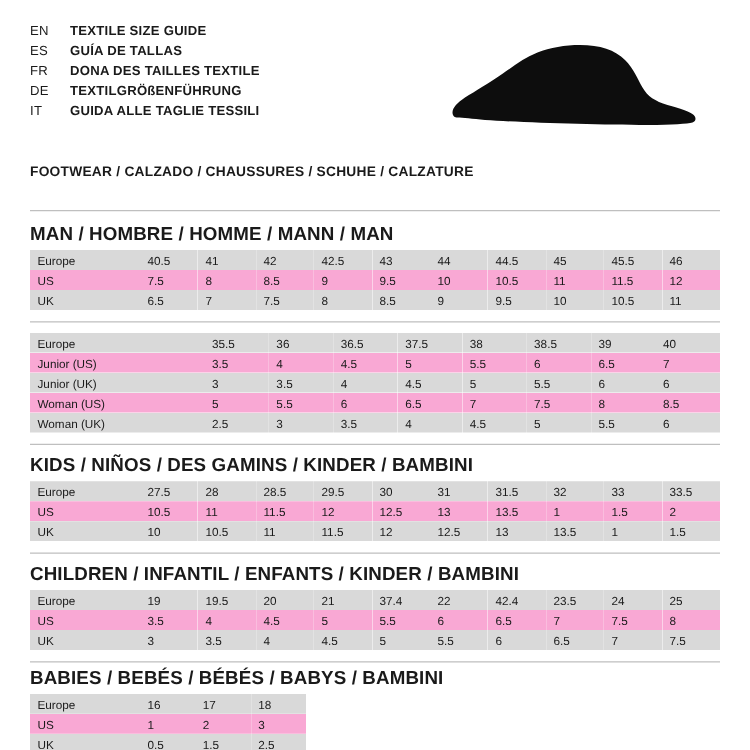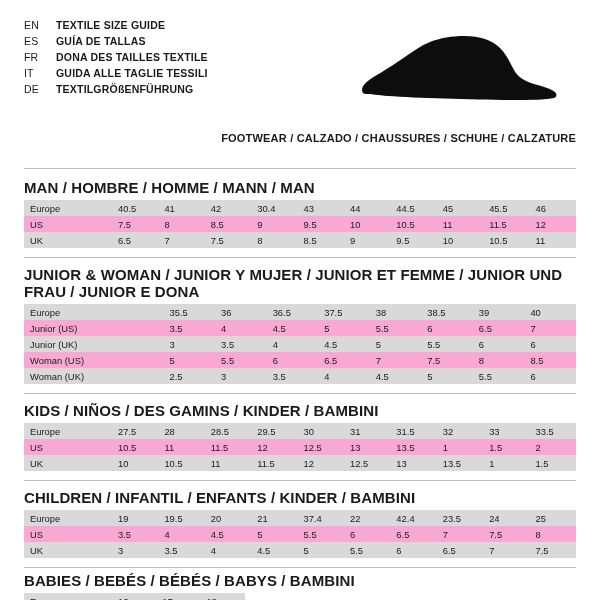--- a/index.html
+++ b/index.html
@@ -59,21 +59,20 @@
     margin-right: 18px;
     margin-top: 18px;
   }
   .shoe-art svg { display: block; width: 100%; height: 100%; }
 
   .section-title {
     font-size: 11px;
     font-weight: bold;
     letter-spacing: 0.2px;
     margin-top: 14px;
-    text-align: right;
   }
 
   
   .cat-block {
     margin-top: 18px;
   }
   .cat-title {
     font-size: 15px;
     font-weight: bold;
     letter-spacing: 0.1px;
@@ -133,26 +132,26 @@
       </div>
       <div class="lang-row">
         <span class="lang-code">ES</span>
         <span class="lang-title">GUÍA DE TALLAS</span>
       </div>
       <div class="lang-row">
         <span class="lang-code">FR</span>
         <span class="lang-title">DONA DES TAILLES TEXTILE</span>
       </div>
       <div class="lang-row">
+        <span class="lang-code">DE</span>
+        <span class="lang-title">TEXTILGRÖßENFÜHRUNG</span>
+      </div>
+      <div class="lang-row">
         <span class="lang-code">IT</span>
         <span class="lang-title">GUIDA ALLE TAGLIE TESSILI</span>
-      </div>
-      <div class="lang-row">
-        <span class="lang-code">DE</span>
-        <span class="lang-title">TEXTILGRÖßENFÜHRUNG</span>
       </div>
     </div>
 
     <div class="shoe-art">
       <svg viewBox="0 0 200 84" xmlns="http://www.w3.org/2000/svg" aria-hidden="true">
         <path fill="#0d0d0d" d="M8,60 C6,60 4,59 4,56 C4,52 8,48 14,44 C22,39 34,32 44,25 C54,18 62,12 72,8 C82,4 94,2 106,2 C122,2 134,6 142,14 C149,21 152,29 156,36 C160,43 166,47 176,50 C186,53 194,55 197,58 C199,60 199,63 196,64 C192,65 180,66 160,66 C120,66 60,64 30,62 C20,61 12,60 8,60 Z"></path>
         <path fill="#ffffff" d="M105,11 C120,11 131,15 138,22 C131,19 120,17 106,17 C92,17 82,19 74,22 C82,15 92,11 105,11 Z" opacity="0.0"></path>
       </svg>
     </div>
   </div>
@@ -163,21 +162,21 @@
 
   <div class="cat-block" style="margin-top:10px;">
     <div class="cat-title">MAN / HOMBRE / HOMME / MANN / MAN</div>
     <table class="size-table">
       <tbody>
         <tr class="shaded">
           <td class="rowlabel">Europe</td>
           <td>40.5</td>
           <td>41</td>
           <td>42</td>
-          <td>30.4</td>
+          <td>42.5</td>
           <td>43</td>
           <td>44</td>
           <td>44.5</td>
           <td>45</td>
           <td>45.5</td>
           <td>46</td>
         </tr>
         <tr class="plain">
           <td class="rowlabel">US</td>
           <td>7.5</td>
@@ -204,21 +203,20 @@
           <td>10.5</td>
           <td>11</td>
         </tr>
       </tbody>
     </table>
   </div>
 
   <div class="divider"></div>
 
   <div class="cat-block" style="margin-top:8px;">
-    <div class="cat-title">JUNIOR &amp; WOMAN / JUNIOR Y MUJER / JUNIOR ET FEMME / JUNIOR UND FRAU / JUNIOR E DONA</div>
     <table class="size-table">
       <tbody>
         <tr class="shaded">
           <td class="rowlabel">Europe</td>
           <td></td>
           <td>35.5</td>
           <td>36</td>
           <td>36.5</td>
           <td>37.5</td>
           <td>38</td>

